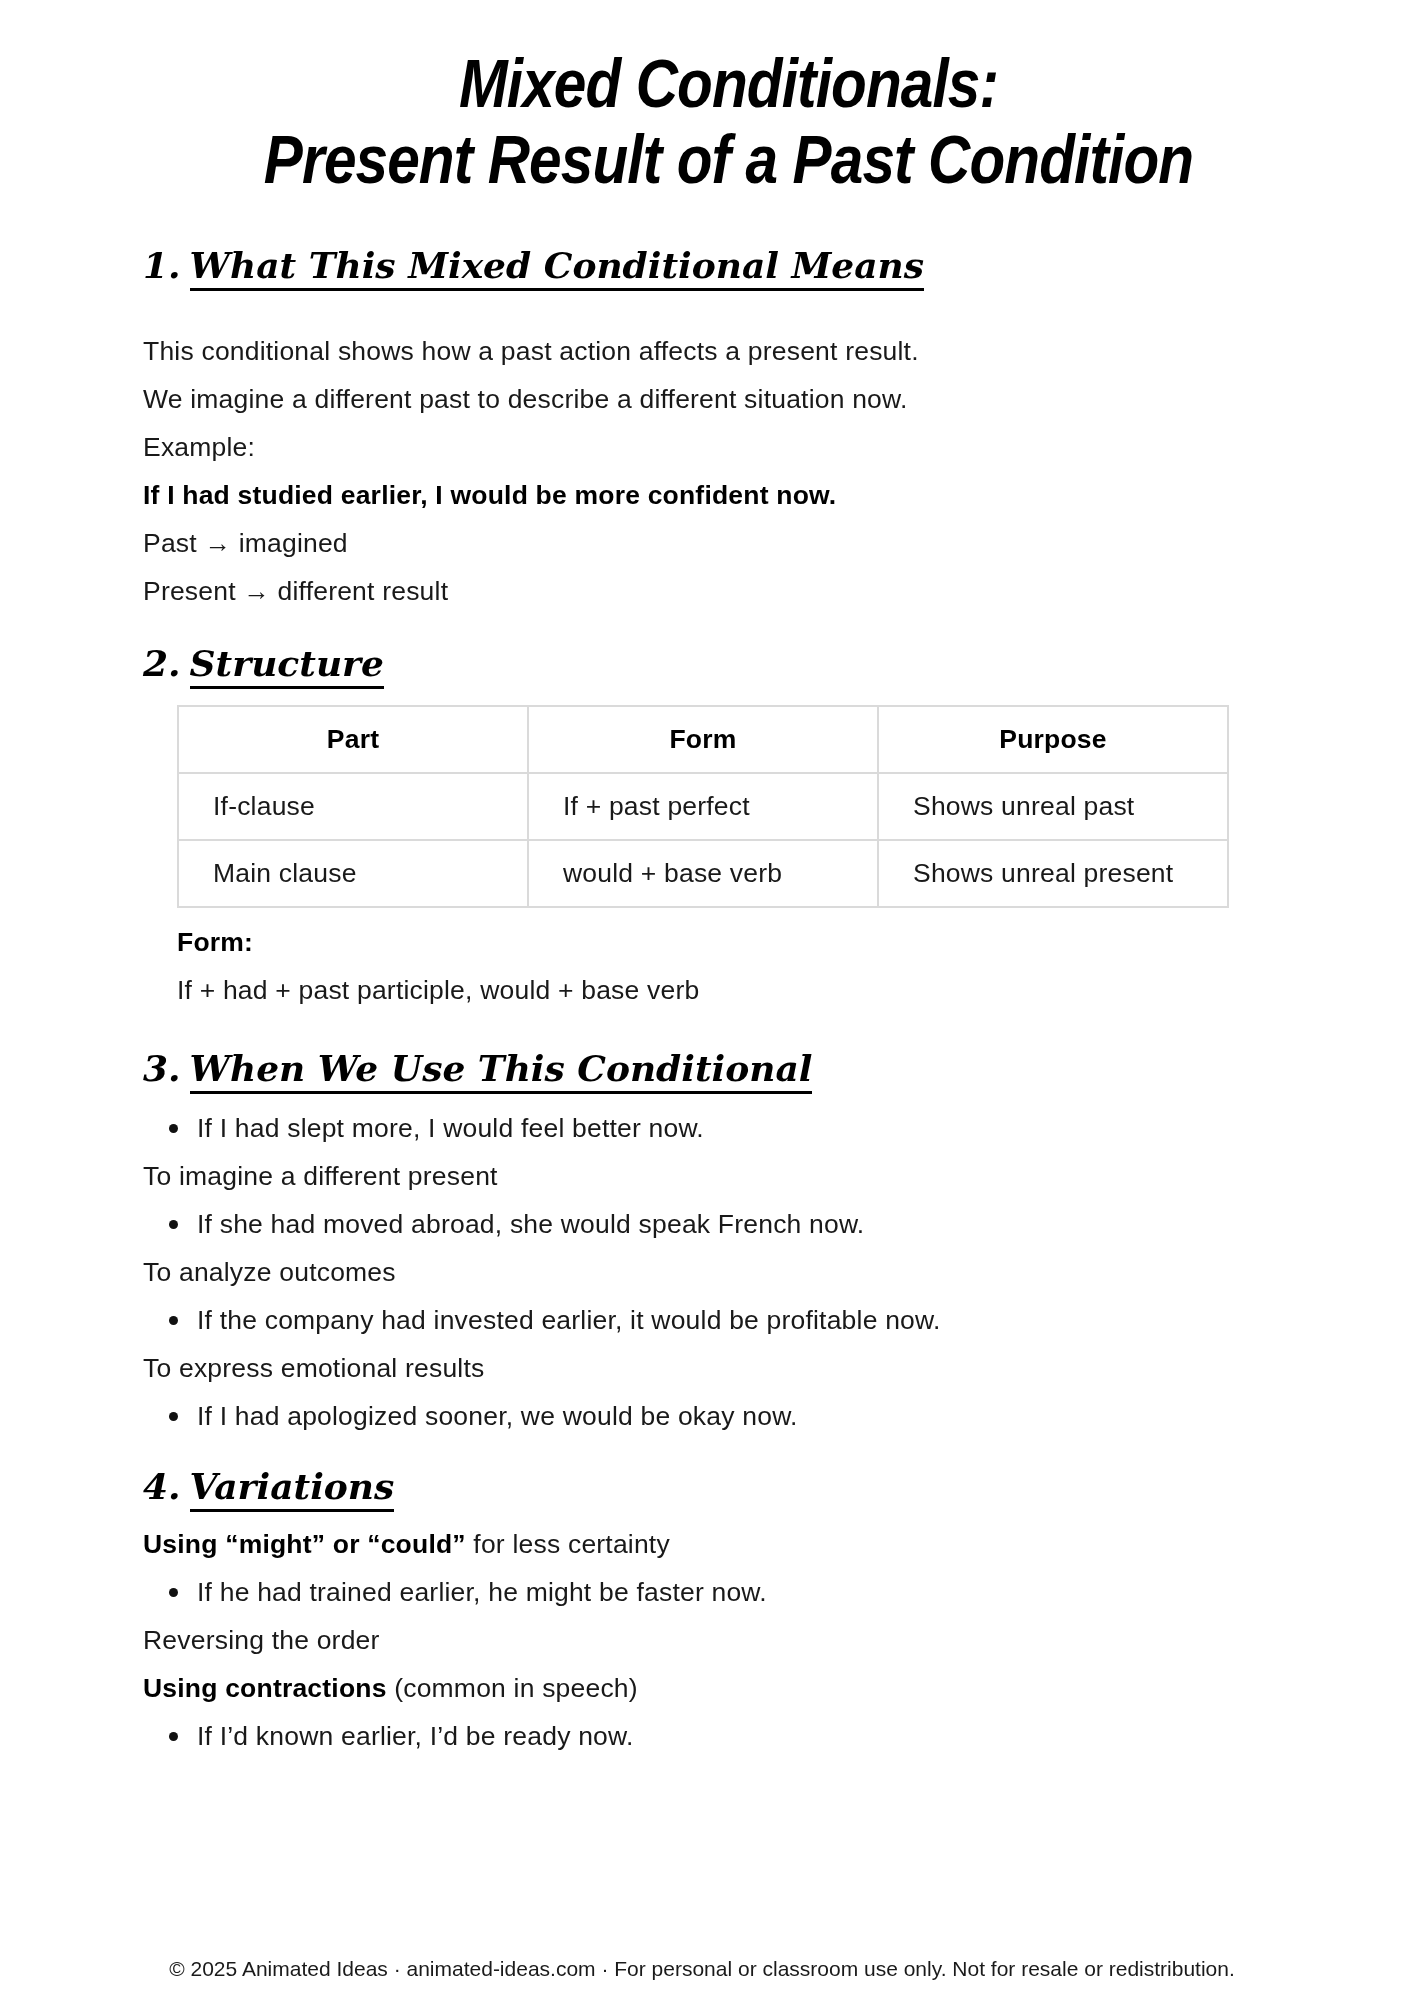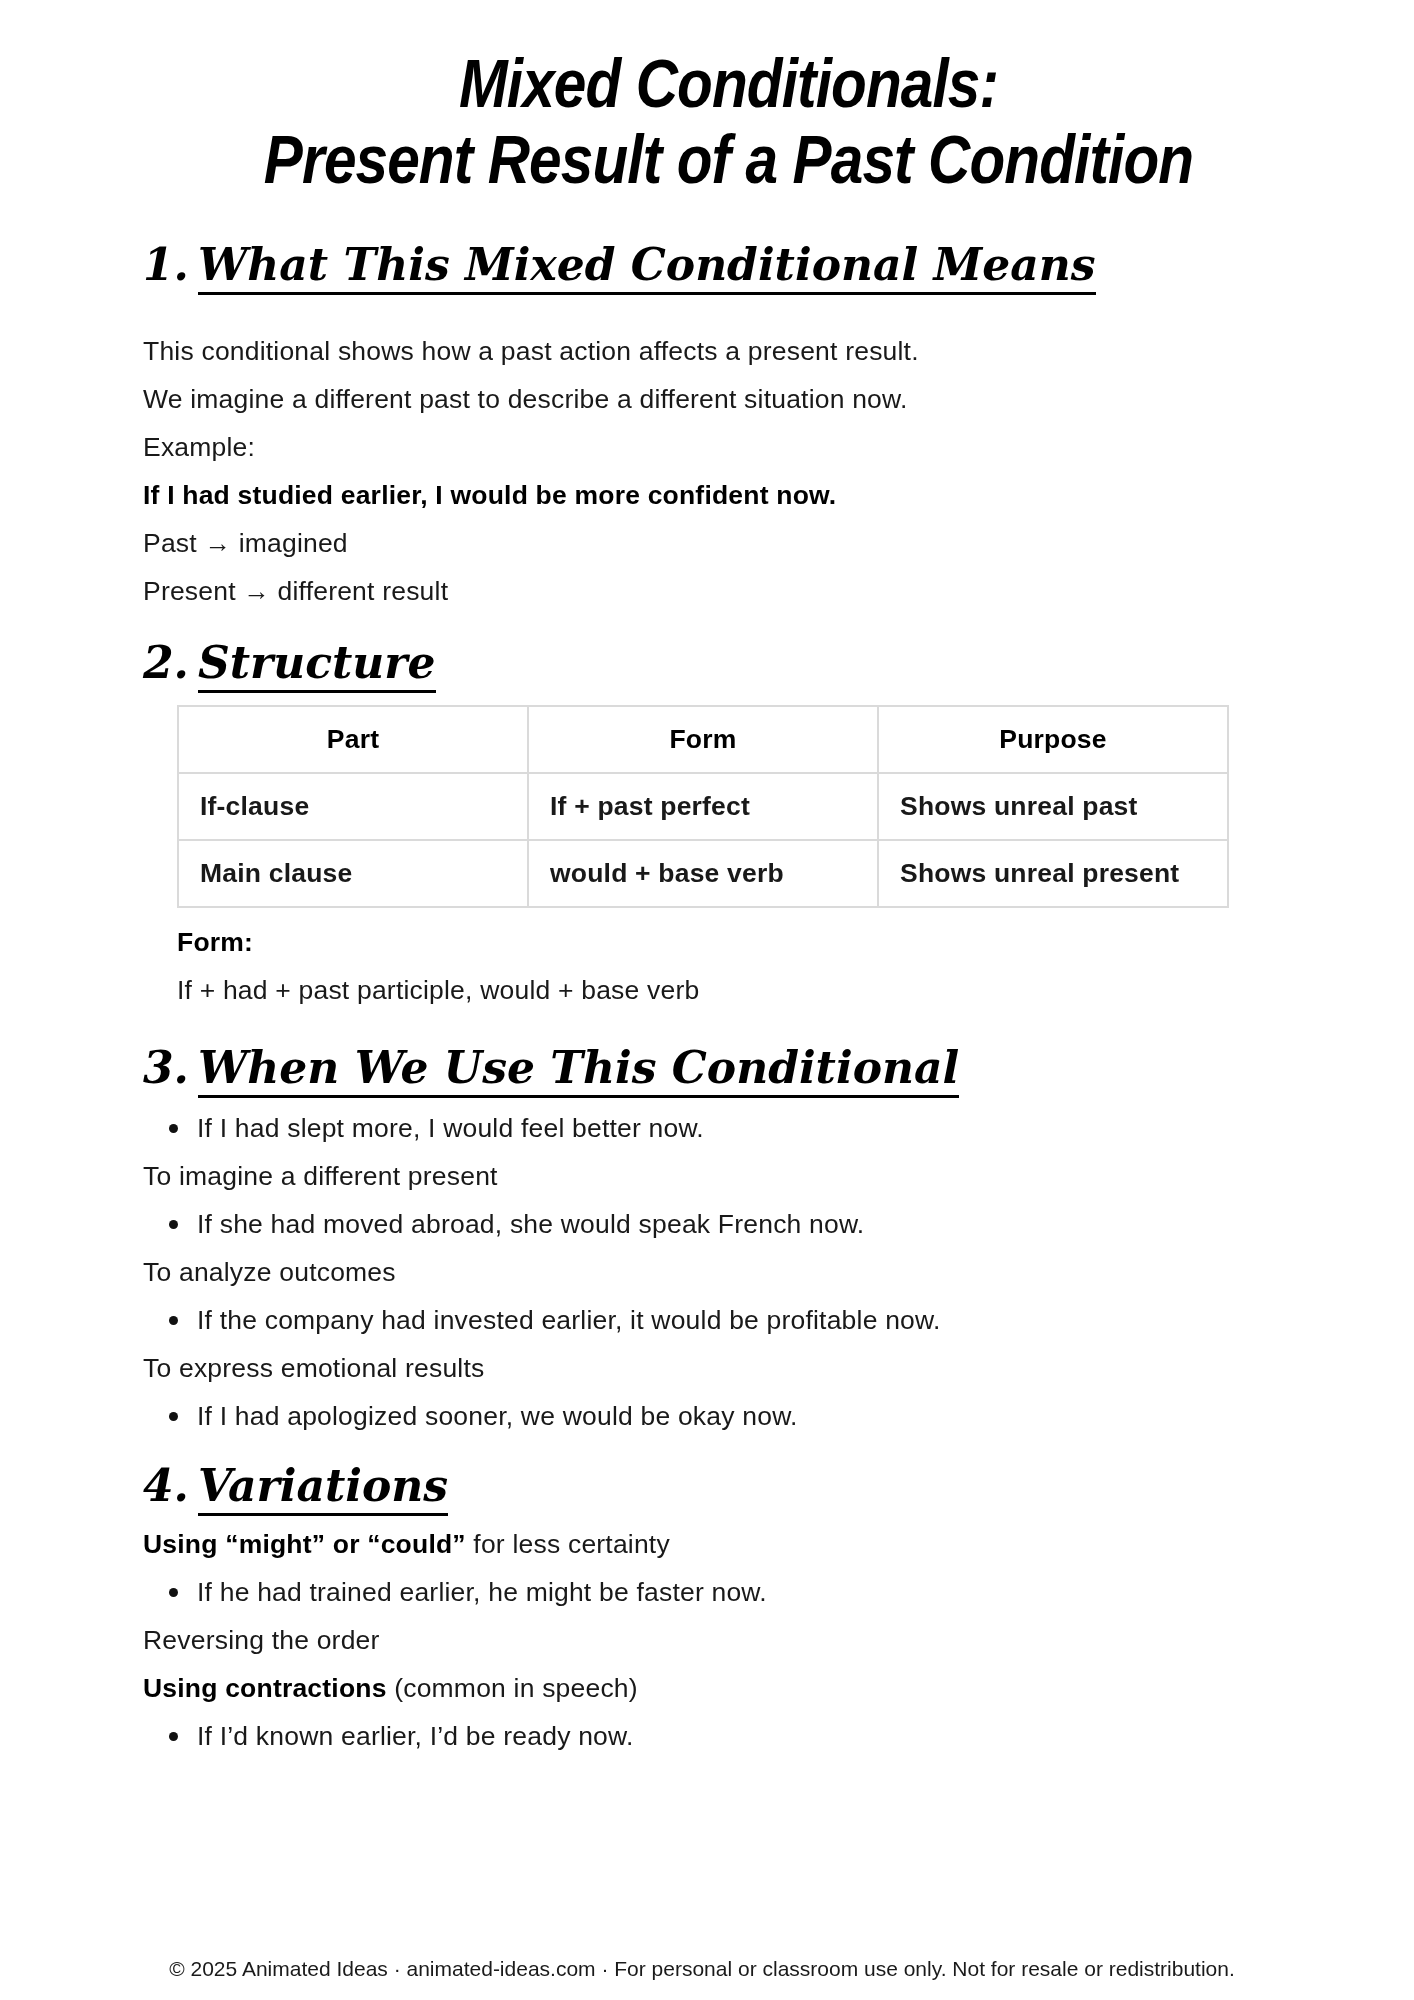--- a/index.html
+++ b/index.html
@@ -26,21 +26,21 @@
     letter-spacing: -1px;
     color: #000000;
     transform: scaleX(0.86);
   }
 
   
   .section-heading {
     font-family: "DejaVu Serif", serif;
     font-style: italic;
     font-weight: 700;
-    font-size: 44px;
+    font-size: 36px;
     line-height: 56px;
     color: #000000;
     white-space: nowrap;
   }
   .section-heading .num { margin-right: 9px; }
   .section-heading .htext {
     border-bottom: 3px solid #000000;
     padding-bottom: 2px;
   }
 
@@ -79,23 +79,23 @@
     letter-spacing: 0.2px;
     vertical-align: middle;
     margin-top: 47px;
   }
   table.structure th {
     font-weight: 700;
     text-align: center;
     color: #000000;
   }
   table.structure td {
-    font-weight: 700;
+    font-weight: 400;
     text-align: left;
-    padding-left: 21px;
+    padding-left: 34px;
     color: #191919;
   }
   .form-block { margin-left: 34px; margin-top: 10px; }
 
   
   .mt-h1 { margin-top: 40px; }
   .mt-intro { margin-top: 34px; }
   .mt-h2 { margin-top: 20px; }
   .mt-h3 { margin-top: 26px; }
   .mt-list { margin-top: 8px; }

